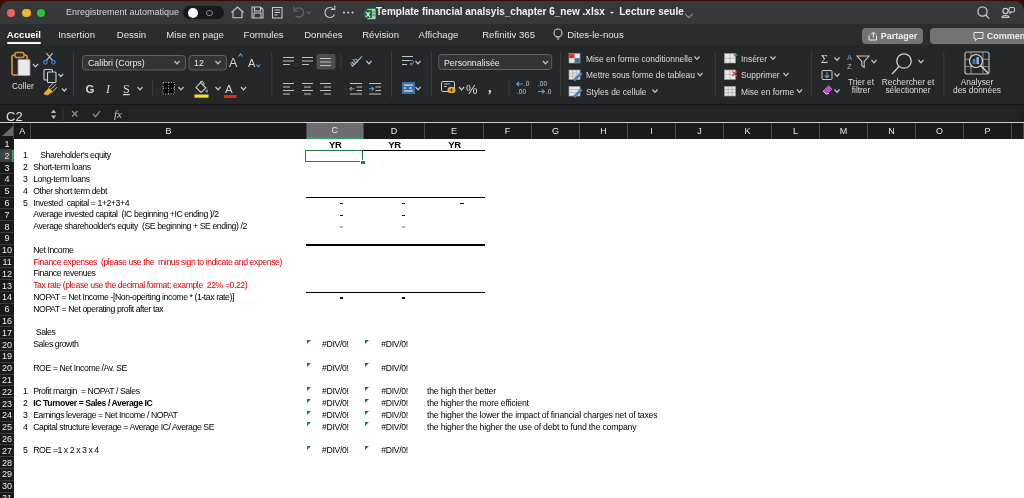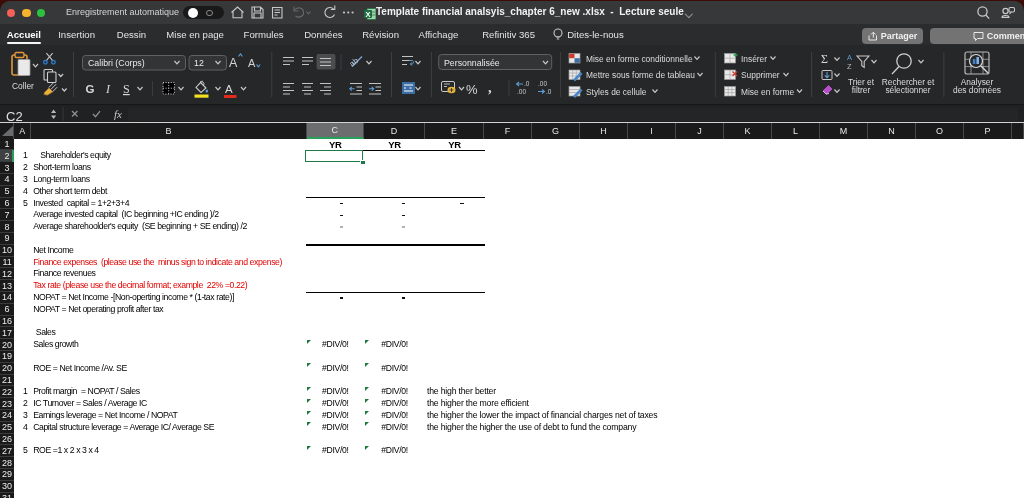--- a/index.html
+++ b/index.html
@@ -459,21 +459,21 @@
           <div class="tri" style="left:364.5px;top:224.8px;"></div>
           <div class="err" style="left:365.6px;top:224.20000000000002px;height:11.8px;line-height:11.8px;">#DIV/0!</div>
           <div class="ct" style="left:14px;width:13.4px;top:247.8px;height:11.8px;line-height:11.8px;text-align:right;">1</div>
           <div class="ct " style="left:33.2px;top:247.8px;height:11.8px;line-height:11.8px;">Profit margin&nbsp; = NOPAT / Sales</div>
           <div class="tri" style="left:306.7px;top:248.4px;"></div>
           <div class="err" style="left:306.3px;top:247.8px;height:11.8px;line-height:11.8px;">#DIV/0!</div>
           <div class="tri" style="left:364.5px;top:248.4px;"></div>
           <div class="err" style="left:365.6px;top:247.8px;height:11.8px;line-height:11.8px;">#DIV/0!</div>
           <div class="ct" style="letter-spacing:-0.2px;left:427px;top:247.8px;height:11.8px;line-height:11.8px;">the high ther better</div>
           <div class="ct" style="left:14px;width:13.4px;top:259.6px;height:11.8px;line-height:11.8px;text-align:right;">2</div>
-          <div class="ct " style="left:33.2px;top:259.6px;height:11.8px;line-height:11.8px;">IC Turnover = Sales / Average IC</div>
+          <div class="ct " style="left:33.2px;top:259.6px;height:11.8px;line-height:11.8px;font-weight:bold;">IC Turnover = Sales / Average IC</div>
           <div class="tri" style="left:306.7px;top:260.20000000000005px;"></div>
           <div class="err" style="left:306.3px;top:259.6px;height:11.8px;line-height:11.8px;">#DIV/0!</div>
           <div class="tri" style="left:364.5px;top:260.20000000000005px;"></div>
           <div class="err" style="left:365.6px;top:259.6px;height:11.8px;line-height:11.8px;">#DIV/0!</div>
           <div class="ct" style="letter-spacing:-0.2px;left:427px;top:259.6px;height:11.8px;line-height:11.8px;">the higher the more efficient</div>
           <div class="ct" style="left:14px;width:13.4px;top:271.40000000000003px;height:11.8px;line-height:11.8px;text-align:right;">3</div>
           <div class="ct " style="left:33.2px;top:271.40000000000003px;height:11.8px;line-height:11.8px;">Earnings leverage = Net Income / NOPAT</div>
           <div class="tri" style="left:306.7px;top:272.00000000000006px;"></div>
           <div class="err" style="left:306.3px;top:271.40000000000003px;height:11.8px;line-height:11.8px;">#DIV/0!</div>
           <div class="tri" style="left:364.5px;top:272.00000000000006px;"></div>

